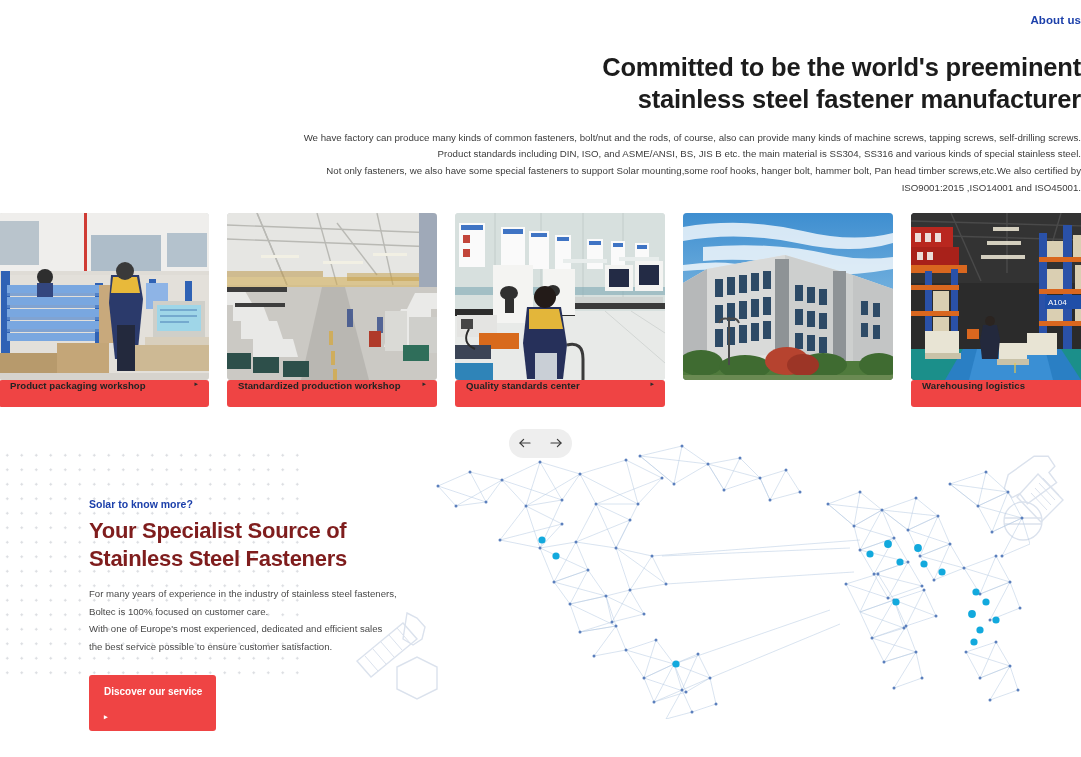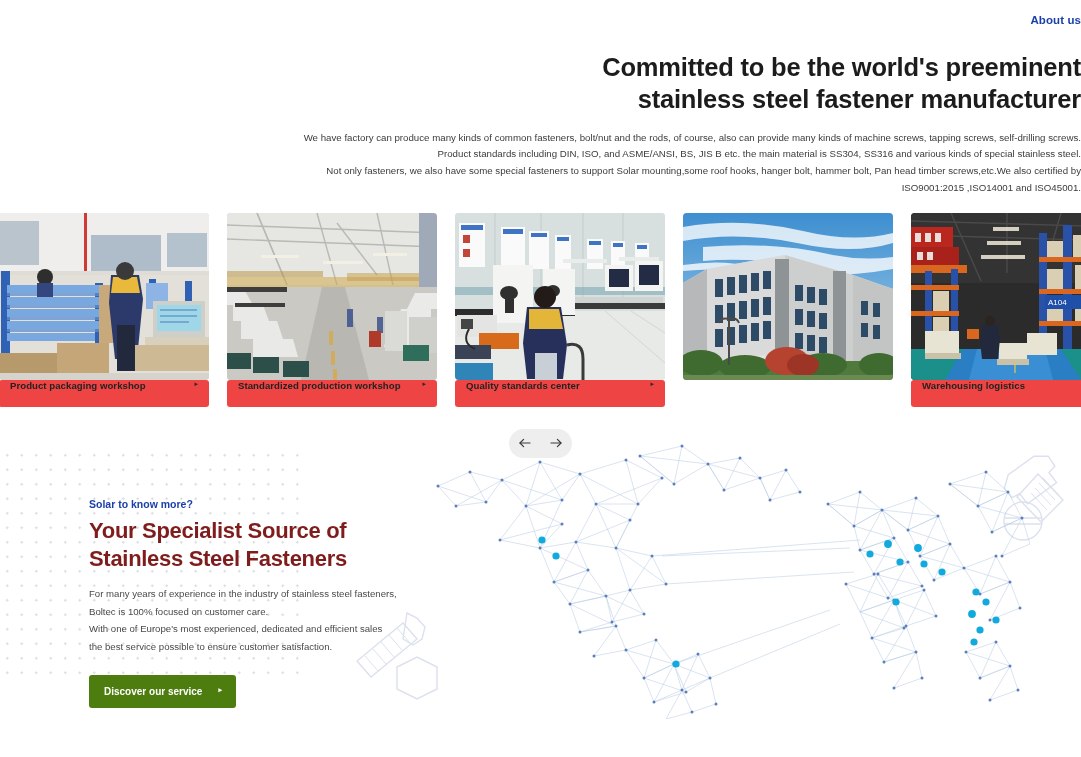--- a/index.html
+++ b/index.html
@@ -152,29 +152,30 @@
     margin-top: 12px;
     font-size: 9.6px;
     color: #4a4a4a;
     line-height: 1.82;
   }
   .cta {
     margin-top: 20px;
     display: inline-flex;
     align-items: flex-start;
     gap: 16px;
-    background: #4d7c0f;
+    background: #ef4444;
     color: #ffffff;
     border: none;
     border-radius: 3px;
     padding: 11px 14px 11px 15px;
     font-family: "Liberation Sans", sans-serif;
     font-size: 10px;
     font-weight: bold;
     cursor: pointer;
+    flex-direction: column;
   }
   .cta-arrow { font-size: 7px; line-height: 1; }
 
   
   .bolt { position: absolute; opacity: 1; }
   .bolt-tr { right: 8px; top: 12px; }
   .bolt-bl { left: 345px; top: 165px; }
 
   .map-wrap {
     position: absolute;

